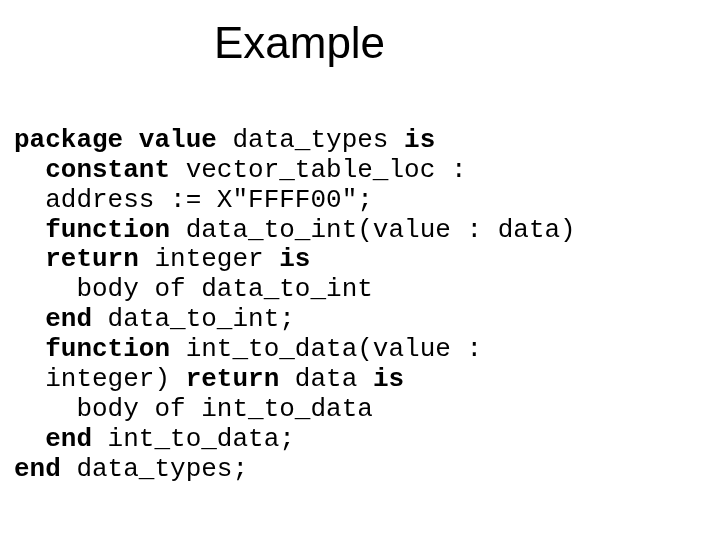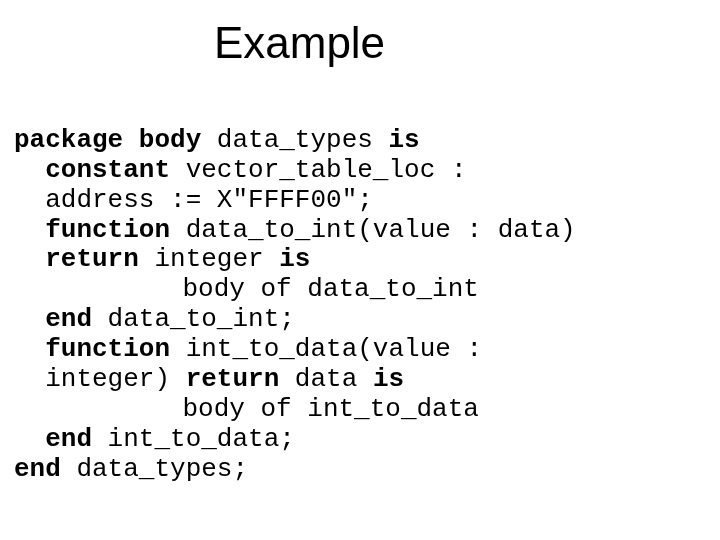--- a/index.html
+++ b/index.html
@@ -27,25 +27,25 @@
   .code {
     font-family: "Courier New", Courier, monospace;
     font-size: 26px;
     line-height: 1.15;
     white-space: pre-wrap;
   }
   .code .kw {
     font-weight: bold;
   }
   .indent1 { padding-left: 2ch; display: block; font-family: Liberation Mono, monospace; }
-  .indent2 { padding-left: 4ch; display: block; text-align: center; }
+  .indent2 { padding-left: 4ch; display: block; }
 </style>
 </head>
 <body>
 
 <div class="slide">
   <h1 class="title">Example</h1>
 
   <div class="code">
-<span><span class="kw">package body</span><span> data_types </span><span class="kw">is</span></span>
+<span><span class="kw">package value</span><span> data_types </span><span class="kw">is</span></span>
 <span class="indent1"><span class="kw">constant</span><span> vector_table_loc : address := X"FFFF00";</span></span><span class="indent1"><span class="kw">function</span><span> data_to_int(value : data) </span><span class="kw">return</span><span> integer </span><span class="kw">is</span></span><span class="indent2"><span>body of data_to_int</span></span><span class="indent1"><span class="kw">end</span><span> data_to_int;</span></span><span class="indent1"><span class="kw">function</span><span> int_to_data(value : integer) </span><span class="kw">return</span><span> data </span><span class="kw">is</span></span><span class="indent2"><span>body of int_to_data</span></span><span class="indent1"><span class="kw">end</span><span> int_to_data;</span></span><span><span class="kw">end</span><span> data_types;</span></span>
   </div>
 </div>
 
 </body></html>

